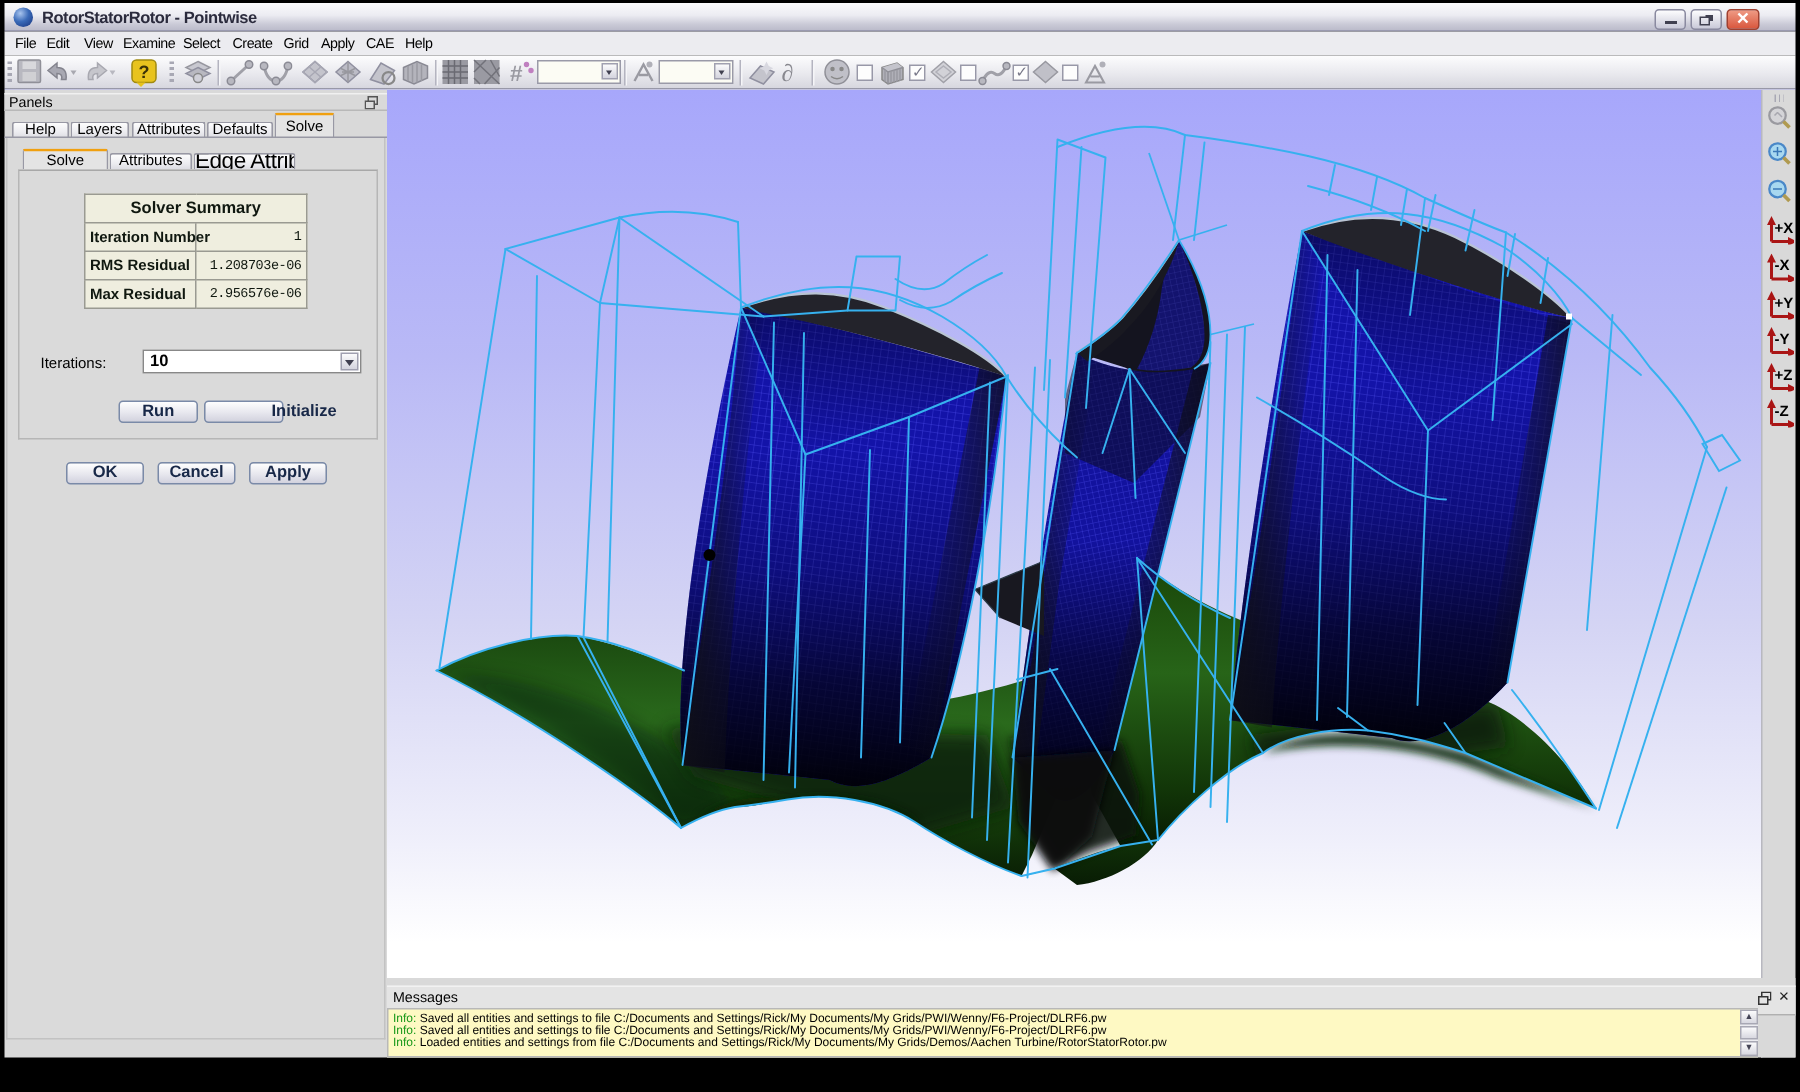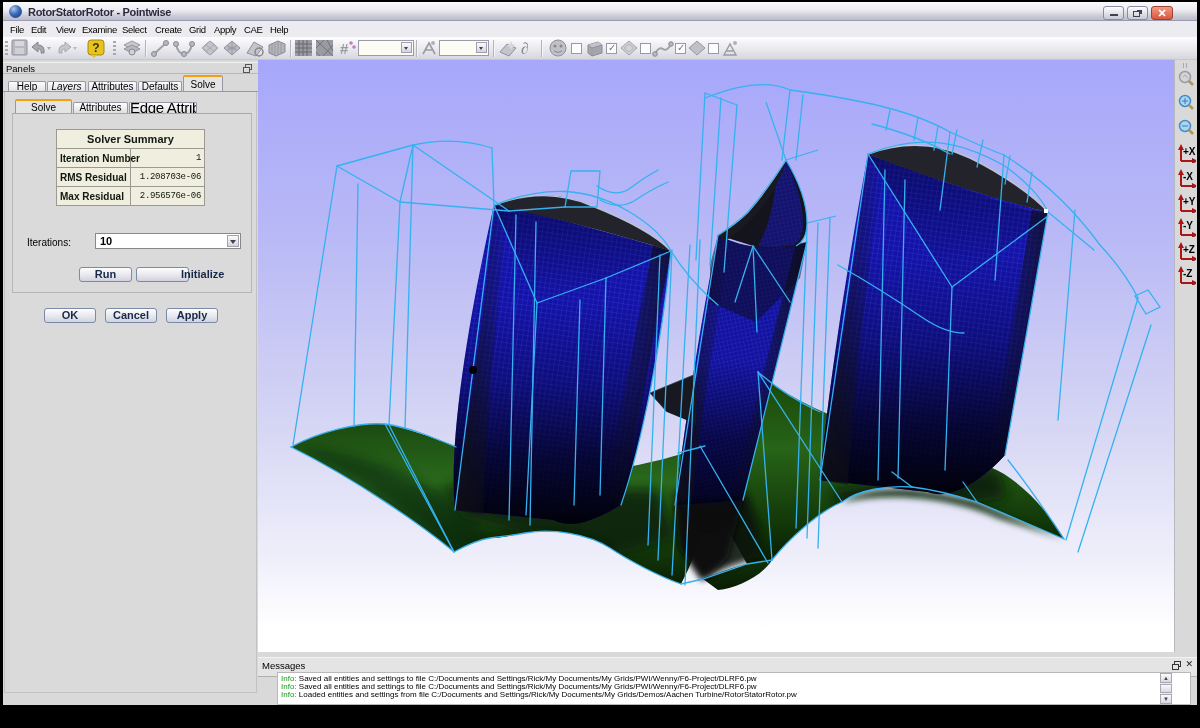--- a/index.html
+++ b/index.html
@@ -68,21 +68,21 @@
 #viewport { position:absolute; left:258px; top:60px; width:916px; height:592px;
   background:linear-gradient(#a7a7fb 0%, #b9b9f6 30%, #d4d4f4 60%, #f0f0fb 85%, #ffffff 96%); }
 #viewport svg { position:absolute; left:0; top:0; }
 
 #rtoolbar { position:absolute; left:1174px; top:60px; width:23px; height:645px; background:#d9d9d9; border-left:1px solid #b8b8c0; }
 .ricon { position:absolute; left:2px; width:19px; height:19px; }
 
 #messages { position:absolute; left:258px; top:652px; width:939px; height:53px; background:#d9d9d9; }
 #msghdr { position:absolute; left:0; top:5px; width:939px; height:15px; background:#e4e4e4;
   border-top:1px solid #f2f2f2; border-bottom:1px solid #b0b0b0; font-size:9.5px; padding:2px 0 16px 4px; color:#000; }
-#msgbody { position:absolute; left:0; top:20px; width:914px; height:33px; background:#ffffff; border:1px solid #b8b8b8; font-size:8px;margin-left:19px; }
+#msgbody { position:absolute; left:0; top:20px; width:914px; height:33px; background:#fef9c3; border:1px solid #b8b8b8; font-size:8px; }
 #msgbody .ln { position:absolute; left:3px; white-space:nowrap; color:#000; }
 #msgbody .ln b { color:#189818; font-weight:normal; }
 #msgscroll { position:absolute; left:902px; top:21px; width:12px; height:31px; background:#ececf0; }
 .sbtn { position:absolute; left:0px; width:12px; height:10px; background:linear-gradient(#fbfbfc,#d8d8e0); border:1px solid #a8a8b4; font-size:6px; text-align:center; line-height:9px; color:#445; }
 
 #statusbar { position:absolute; left:3px; top:705px; width:1194px; height:17px; background:#e2e2e2; border-top:1px solid #f4f4f4; font-size:10px; color:#000; }
 .ssep { position:absolute; top:1px; width:1px; height:15px; background:#c0c0c0; border-right:1px solid #f2f2f2; }
 </style>
 </head>
 <body>
@@ -234,21 +234,21 @@
         <circle cx="14" cy="4" r="2" fill="#b0b0b8"></circle>
       </svg>
   </div>
   <div id="panel">
     <div id="panelhdr">Panels<svg width="9" height="9" style="position:absolute;right:6px;top:1px" viewBox="0 0 9 9">
           <rect x="2.5" y="0.5" width="6" height="5" fill="none" stroke="#555"></rect>
           <rect x="0.5" y="3.5" width="6" height="5" fill="#ddd" stroke="#555"></rect>
         </svg></div>
     <div id="tabs1">
       <div class="tab" style="left:5px; width:38px;">Help</div>
-      <div class="tab" style="left:44px; width:39px;font-style:italic;">Layers</div>
+      <div class="tab" style="left:44px; width:39px;">Layers</div>
       <div class="tab" style="left:85px; width:49px;">Attributes</div>
       <div class="tab" style="left:135px; width:44px;">Defaults</div>
       <div class="tab active" style="left:180px; width:40px;">Solve</div>
     </div>
     <div id="tabline1"></div>
     <div id="page1"></div>
     <div id="tabs2">
       <div class="tab active" style="left:0px; width:57px;">Solve</div>
       <div class="tab" style="left:58px; width:55px;">Attributes</div>
       <div class="tab" style="left:114px; width:68px; font-size:15px; letter-spacing:-0.3px;">Edge Attributes</div>

